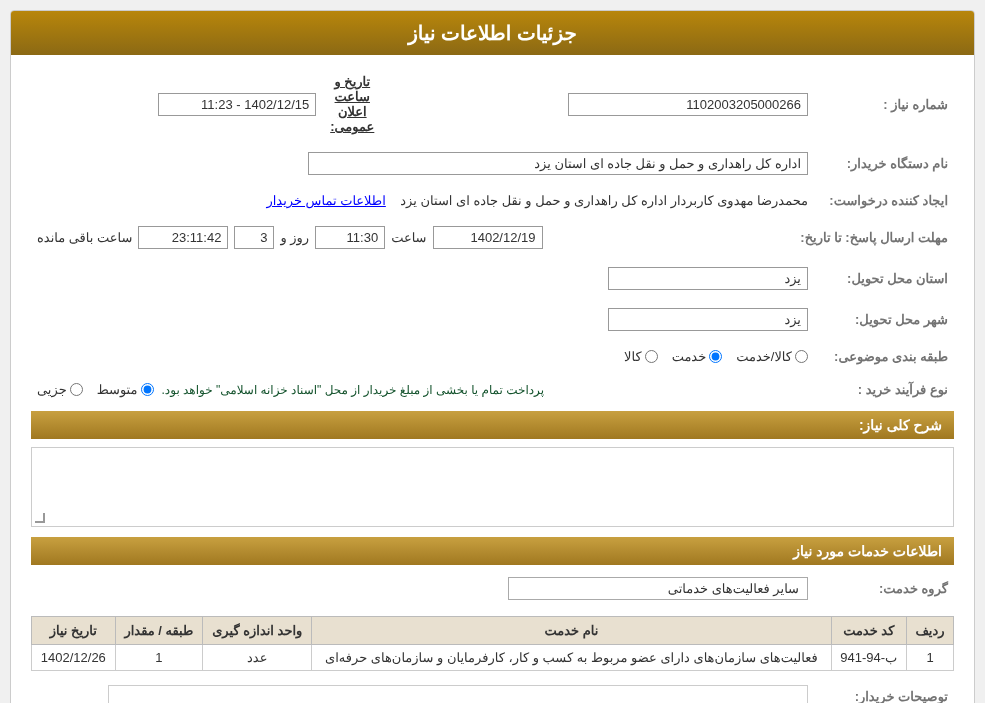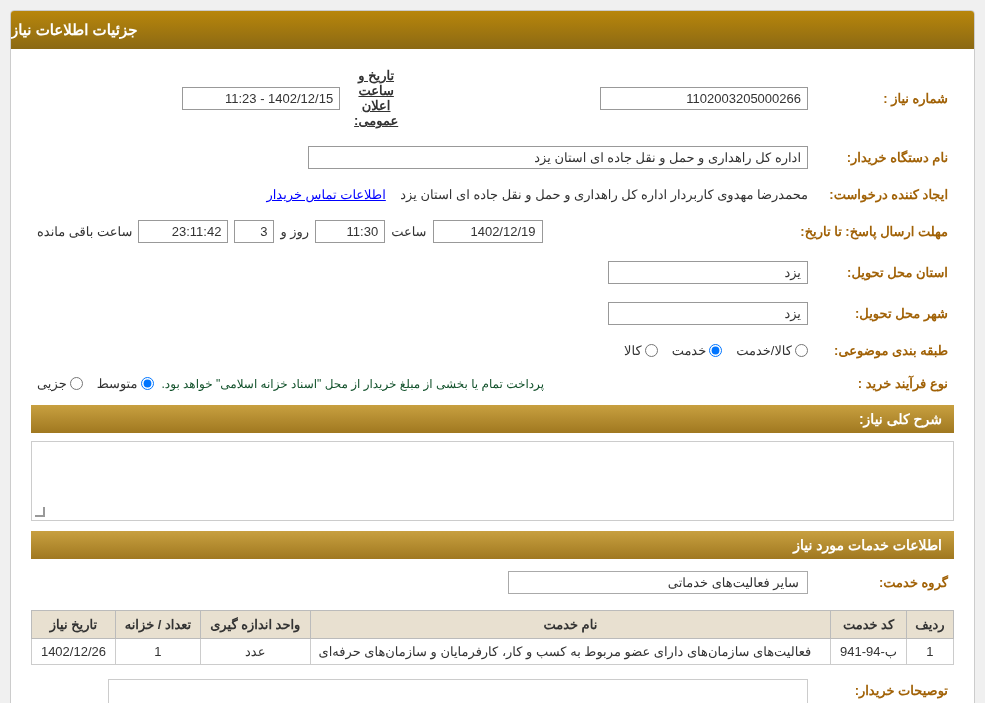--- a/index.html
+++ b/index.html
@@ -18,56 +18,56 @@
     }
     .main-card {
       background: #fff;
       border: 1px solid #ccc;
       border-radius: 4px;
       overflow: hidden;
     }
     .card-header {
       background: linear-gradient(to bottom, #b8860b, #8b6914);
       color: #fff;
-      text-align: left;
+      text-align: center;
       padding: 10px 0;
-      font-size: 15px;
+      font-size: 20px;
       font-weight: bold;
     }
     .card-body {
       padding: 15px 20px;
     }
     .info-table {
       width: 100%;
       border-collapse: collapse;
       margin-bottom: 10px;
     }
     .info-table td {
       padding: 4px 6px;
       vertical-align: middle;
     }
     .label-cell {
       width: 140px;
       text-align: right;
       font-weight: bold;
       white-space: nowrap;
-      color: #a16207;
+      color: #737373;
     }
     .value-cell {
       text-align: right;
     }
     .input-box {
       border: 1px solid #999;
       padding: 3px 6px;
       min-height: 22px;
       background: #fff;
       display: inline-block;
     }
     .input-medium {
-      width: 208px;
+      width: 240px;
     }
     .section-header {
       background: linear-gradient(to bottom, #c8a040, #a07820);
       color: #fff;
       padding: 6px 12px;
       font-size: 14px;
       font-weight: bold;
       margin: 10px 0 8px 0;
       text-align: right;
     }
@@ -119,21 +119,21 @@
       padding: 6px 8px;
       text-align: center;
       font-weight: bold;
     }
     .service-table td {
       border: 1px solid #ccc;
       padding: 5px 8px;
       text-align: center;
     }
     .service-table td.text-right {
-      text-align: left;
+      text-align: center;
     }
     .comments-box {
       border: 1px solid #ccc;
       min-height: 70px;
       background: #fff;
       padding: 6px;
       position: relative;
     }
     .group-value-box {
       border: 1px solid #aaa;
@@ -312,21 +312,21 @@
       </tbody>
         </table>
 
       <table class="service-table">
         <thead>
           <tr>
             <th>ردیف</th>
             <th>کد خدمت</th>
             <th>نام خدمت</th>
             <th>واحد اندازه گیری</th>
-            <th>تعداد / خزانه</th>
+            <th>طبقه / مقدار</th>
             <th>تاریخ نیاز</th>
           </tr>
         </thead>
         <tbody>
           <tr>
             <td>1</td>
             <td>ب-94-941</td>
             <td class="text-right">فعالیت‌های سازمان‌های دارای عضو مربوط به کسب و کار، کارفرمایان و سازمان‌های حرفه‌ای</td>
             <td>عدد</td>
             <td>1</td>

